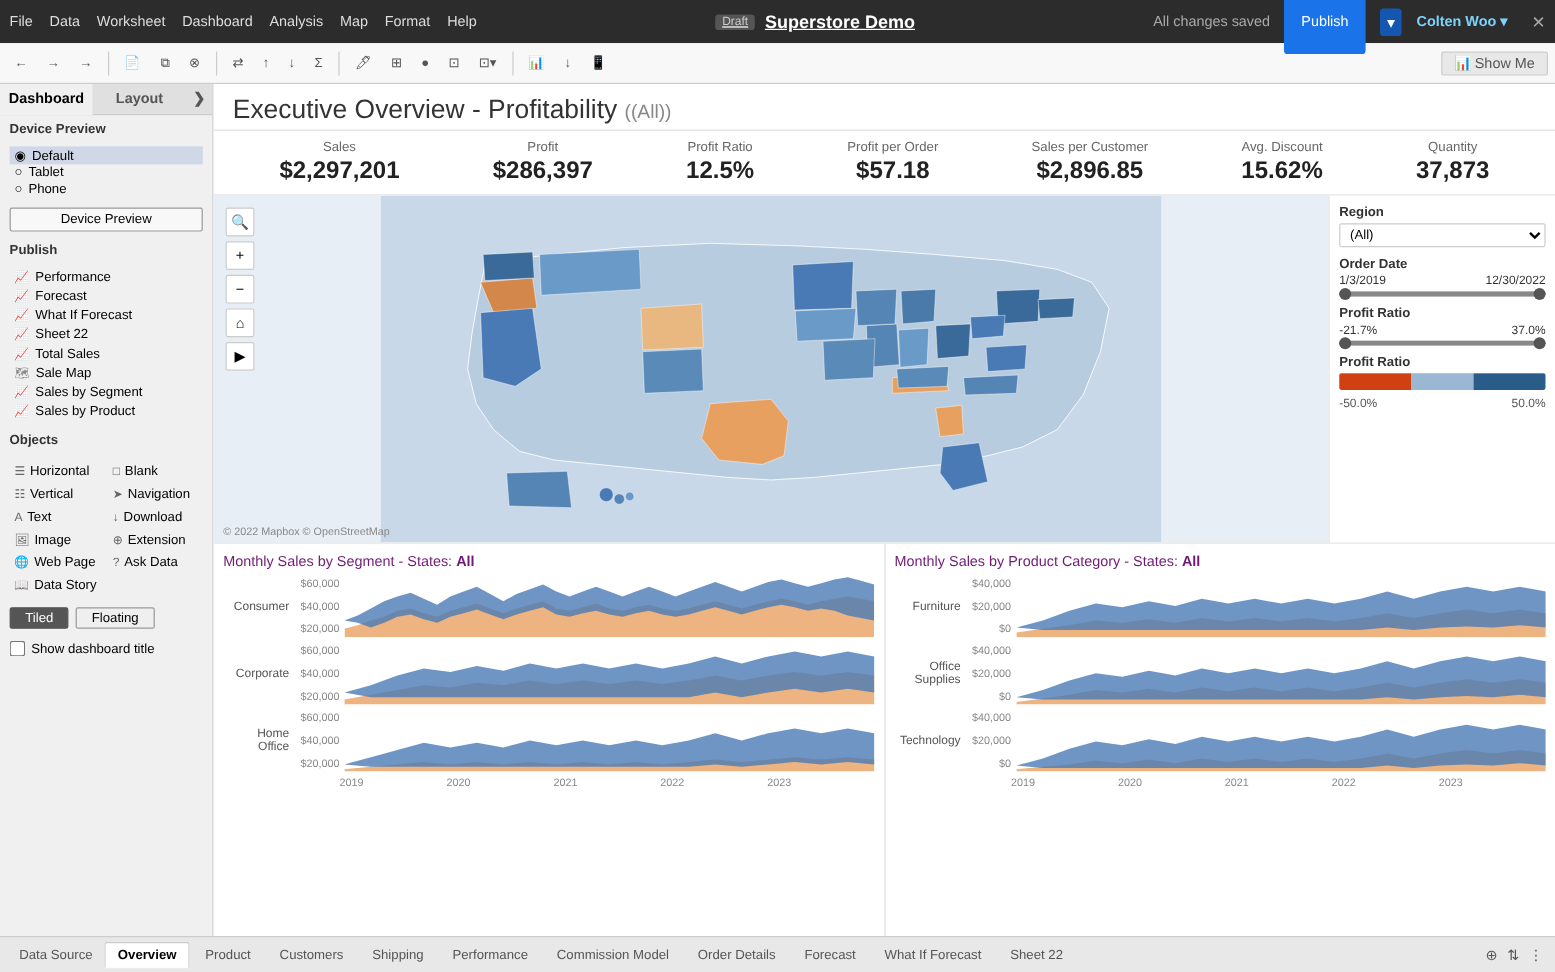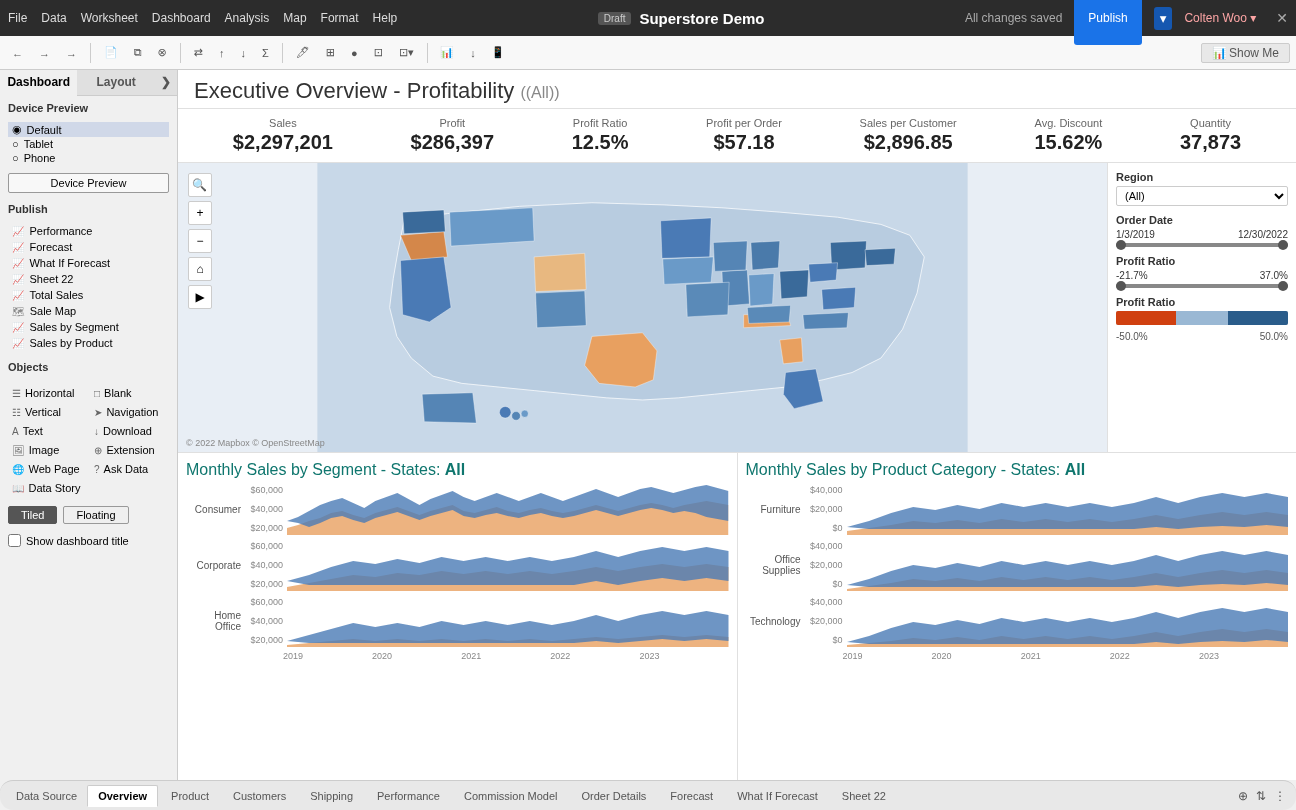--- a/index.html
+++ b/index.html
@@ -5,28 +5,28 @@
     * { box-sizing: border-box; margin: 0; padding: 0; }
     body { font-family: 'Segoe UI', Arial, sans-serif; font-size: 12px; background: #f0f0f0; overflow: hidden; width: 1296px; height: 810px; }
 
     
     #topbar {
       display: flex; align-items: center; background: #2c2c2c; color: #fff;
       height: 36px; padding: 0 8px; gap: 16px;
     }
     #topbar .menu-items { display: flex; gap: 14px; font-size: 12px; }
     #topbar .menu-items span { cursor: pointer; color: #ddd; }
-    #topbar .title-area { flex: 1; display: flex; align-items: center; justify-content: center; gap: 8px; }
+    #topbar .title-area { flex: 1; display: flex; align-items: center; justify-content: center; gap: 8px; text-decoration: underline; }
     #topbar .draft-badge { background: #555; color: #ccc; font-size: 10px; padding: 1px 6px; border-radius: 3px; }
     #topbar .app-title { font-size: 15px; font-weight: bold; color: #fff; }
     #topbar .right-area { display: flex; align-items: center; gap: 12px; font-size: 12px; }
     #topbar .saved-text { color: #aaa; }
     #topbar .publish-btn { background: #1a73e8; color: #fff; border: none; padding: 20px 14px; border-radius: 3px; cursor: pointer; font-size: 12px; }
     #topbar .publish-arrow { background: #1557b0; color: #fff; border: none; padding: 4px 6px; border-radius: 3px; cursor: pointer; }
-    #topbar .user { color: #fca5a5; cursor: pointer; }
+    #topbar .user { color: #7dd3fc; cursor: pointer; font-weight: bold; }
     #topbar .close-btn { color: #aaa; cursor: pointer; font-size: 14px; margin-left: 8px; }
 
     
     #toolbar {
       background: #f8f8f8; border-bottom: 1px solid #ccc;
       height: 34px; display: flex; align-items: center; padding: 0 6px; gap: 4px;
     }
     .toolbar-btn {
       background: none; border: 1px solid transparent; border-radius: 2px;
       padding: 2px 5px; cursor: pointer; color: #555; font-size: 11px;
@@ -129,28 +129,28 @@
     .profit-bar-container { position: relative; height: 14px; background: #ccc; border-radius: 2px; margin-bottom: 6px; overflow: hidden; }
     .profit-bar-neg { position: absolute; left: 0; top: 0; height: 100%; background: #d04010; width: 35%; }
     .profit-bar-pos1 { position: absolute; left: 35%; top: 0; height: 100%; background: #9ab8d4; width: 30%; }
     .profit-bar-pos2 { position: absolute; left: 65%; top: 0; height: 100%; background: #2a5c8a; width: 35%; }
     .profit-axis { display: flex; justify-content: space-between; font-size: 10px; color: #555; }
 
     
     .charts-row { display: flex; flex: 1; overflow: hidden; }
     .chart-panel { flex: 1; padding: 8px; overflow: hidden; border-right: 1px solid #e0e0e0; }
     .chart-panel:last-child { border-right: none; }
-    .chart-title { font-size: 16px; color: #0f766e; margin-bottom: 4px; }
+    .chart-title { font-size: 12px; color: #701a75; margin-bottom: 4px; }
     .chart-title b { font-weight: bold; }
     .chart-area { display: flex; flex-direction: column; gap: 2px; flex: 1; }
 
     
     #tabbar {
       height: 30px; background: #e8e8e8; border-top: 1px solid #ccc;
-      display: flex; align-items: center; padding: 0 8px; gap: 2px; overflow: hidden; border-radius: 13px;
+      display: flex; align-items: center; padding: 0 8px; gap: 2px; overflow: hidden;
     }
     .tab-item {
       padding: 4px 10px; cursor: pointer; font-size: 11px; color: #555;
       border: 1px solid transparent; border-radius: 2px 2px 0 0; white-space: nowrap;
       display: flex; align-items: center; gap: 4px;
     }
     .tab-source { font-size: 11px; color: #555; padding: 4px 8px; cursor: pointer; }
     .tab-actions { display: flex; align-items: center; gap: 4px; margin-left: auto; }
     .tab-action-btn { background: none; border: none; cursor: pointer; color: #555; font-size: 12px; padding: 2px; }
   </style>

